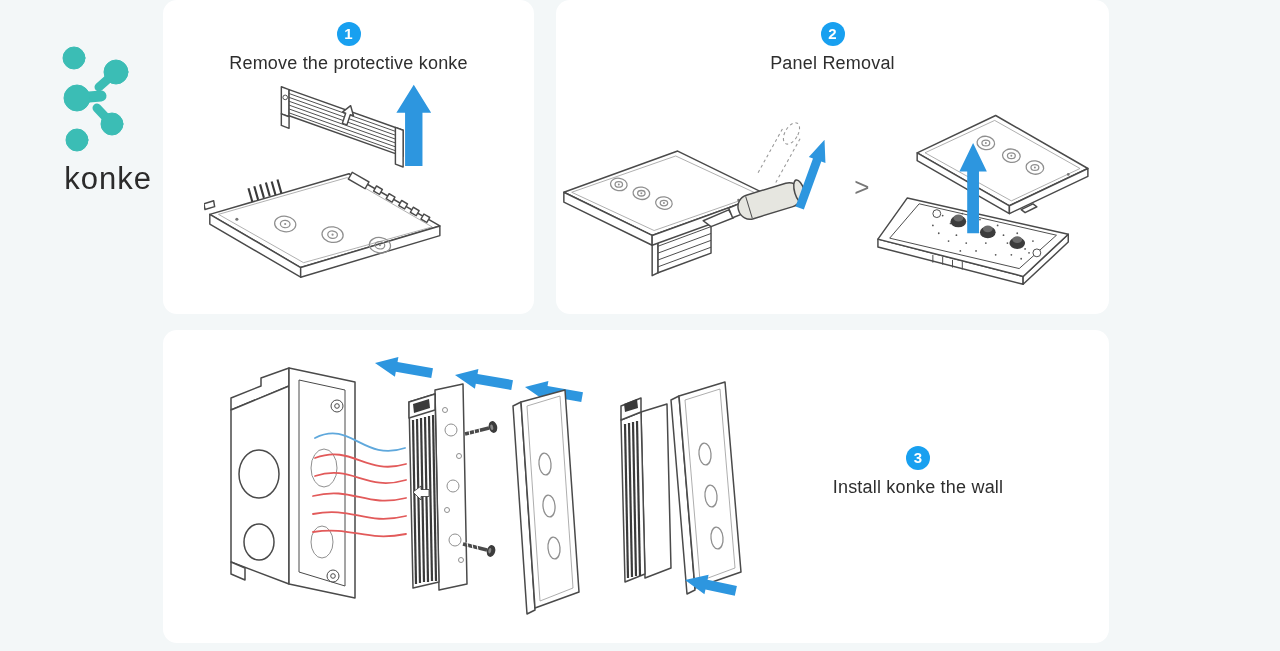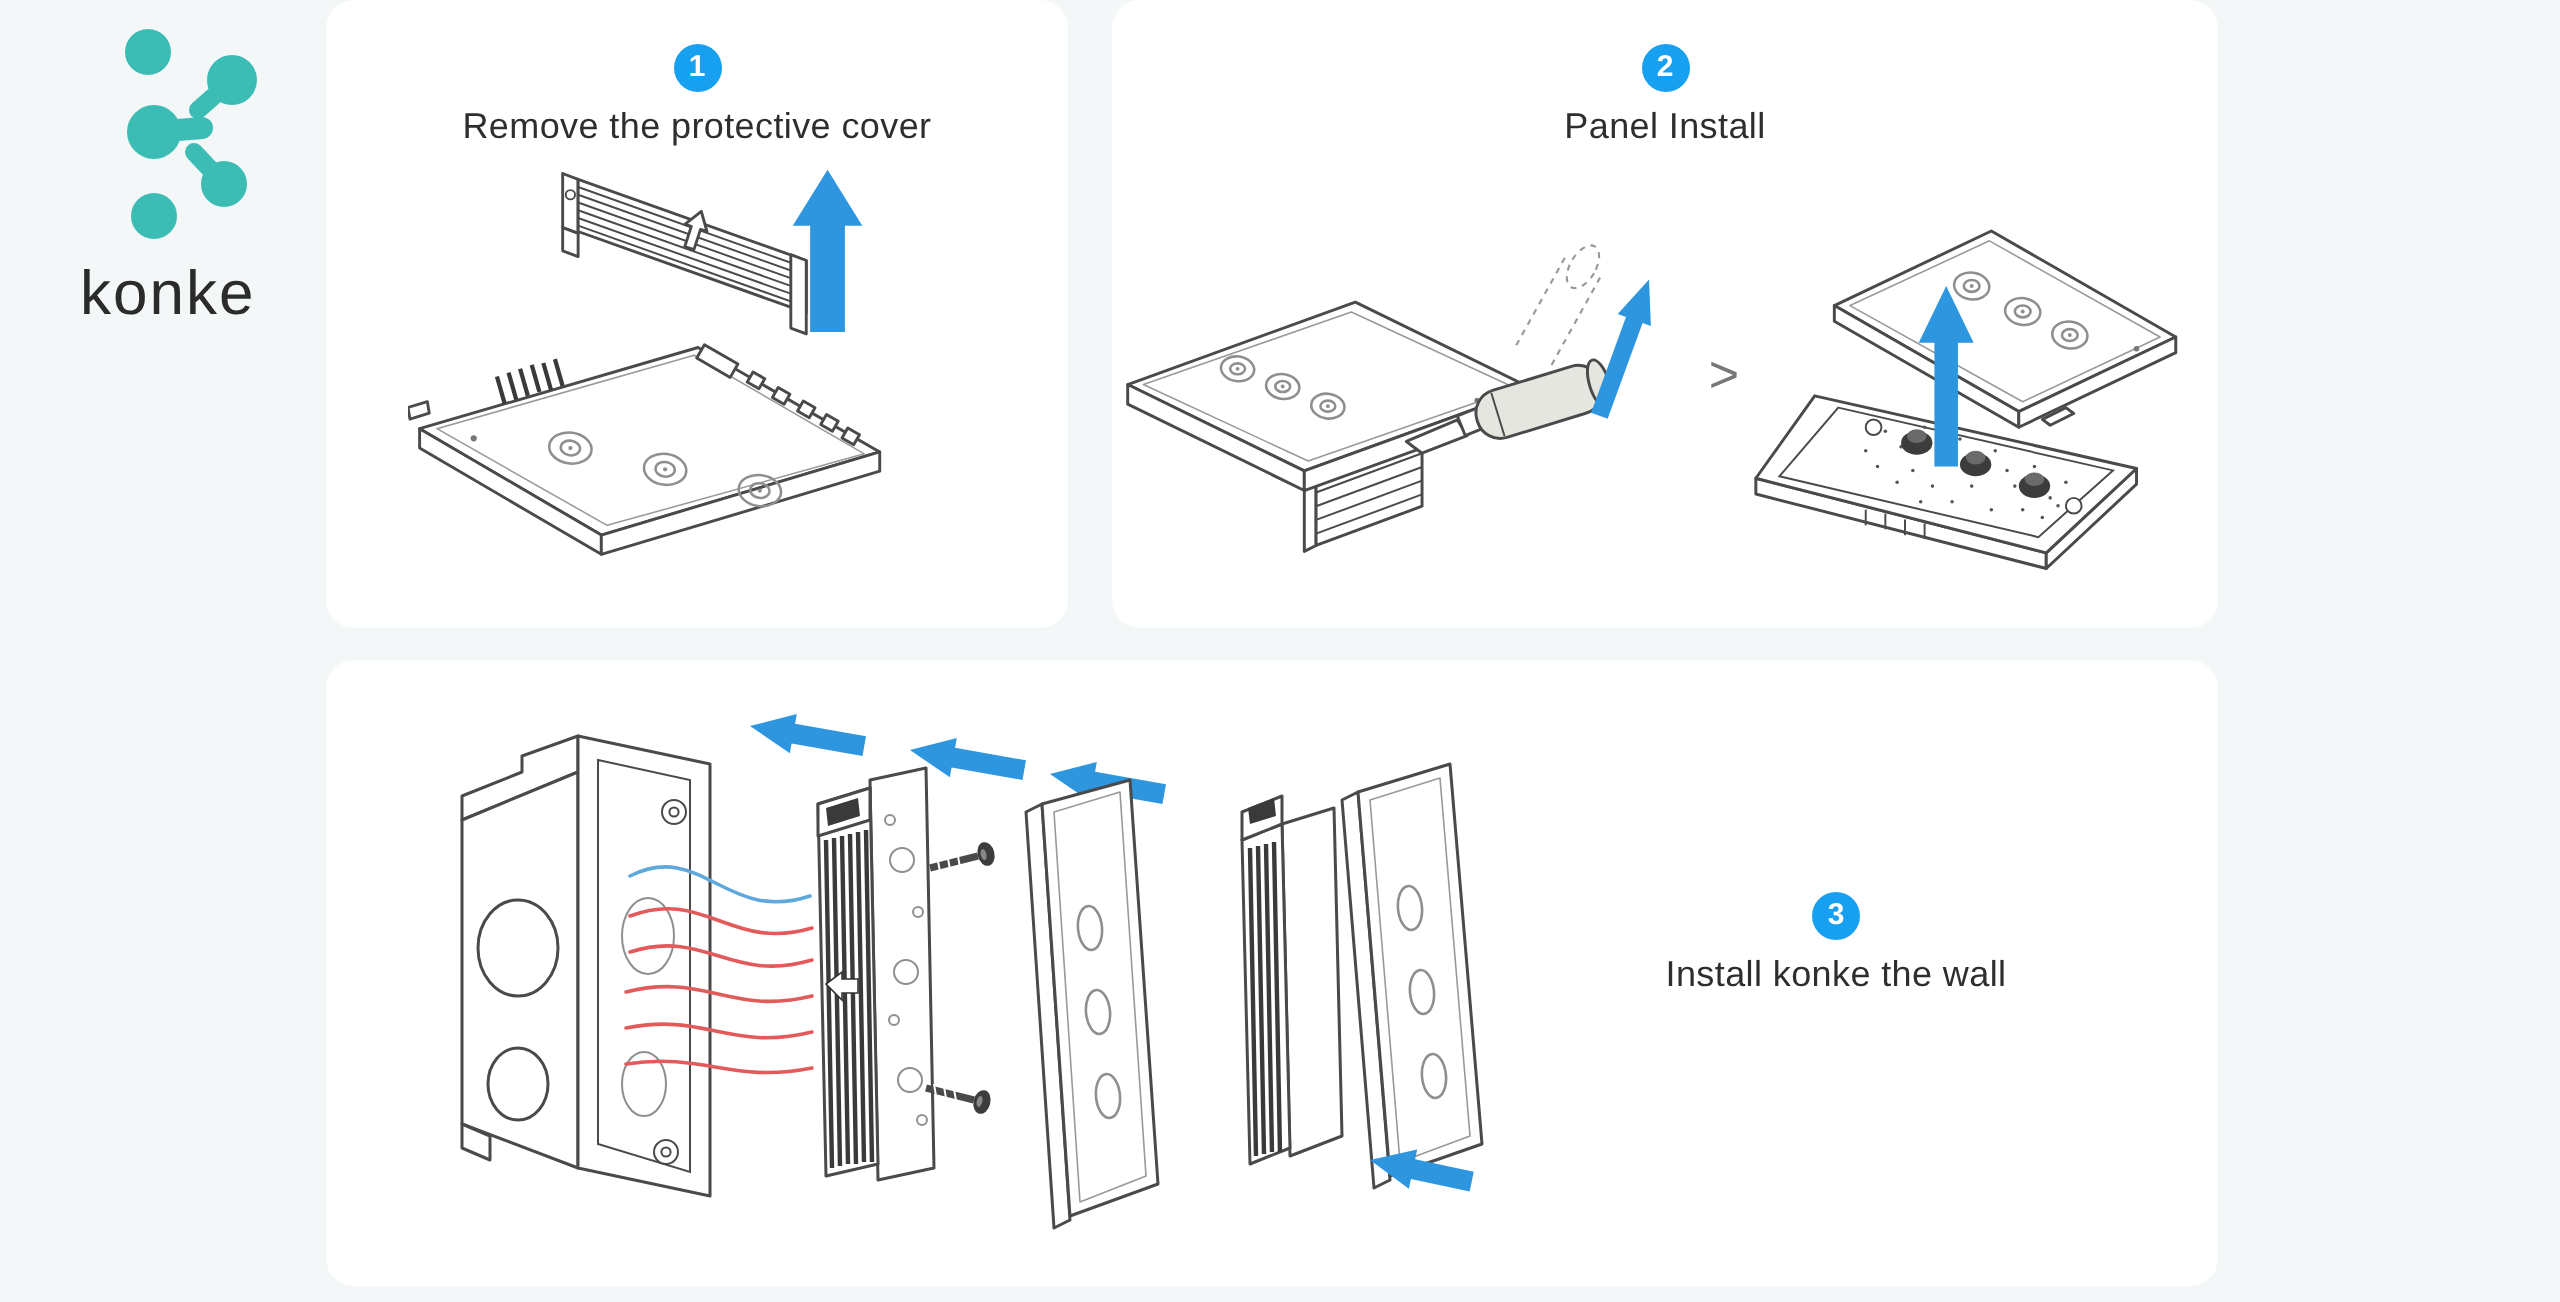--- a/index.html
+++ b/index.html
@@ -27,21 +27,21 @@
   .step-header{text-align:center;padding-top:22px;}
   .badge{
     width:24px;height:24px;border-radius:50%;background:var(--badge);
     color:#fff;font-weight:bold;font-size:15px;line-height:24px;
     text-align:center;margin:0 auto;
   }
   .step-title{
     margin-top:7px;font-size:18px;color:var(--title);letter-spacing:.2px;
   }
   
-  #logo{position:absolute;left:40px;top:10px;width:112px;text-align:left;}
+  #logo{position:absolute;left:40px;top:42px;width:112px;text-align:right;}
   #logo-text{
     margin-top:4px;font-size:31px;font-weight:300;color:#2b2b2b;
     letter-spacing:1px;
   }
   
   .illus-row{display:flex;justify-content:center;align-items:flex-start;margin-top:18px;}
   .chevron-sep{font-size:26px;color:#777;margin:80px 4px 0 4px;font-weight:400;}
   
   #illus3{position:absolute;left:40px;top:16px;}
   #step3-header{position:absolute;left:600px;top:116px;width:310px;text-align:center;}
@@ -69,21 +69,21 @@
       <circle cx="62" cy="30" r="12"></circle>
       <circle cx="58" cy="82" r="11"></circle>
     </g>
   </svg>
   <div id="logo-text">konke</div>
 </div>
 
 <div class="card" id="card1">
   <div class="step-header">
     <div class="badge">1</div>
-    <div class="step-title">Remove the protective cover</div>
+    <div class="step-title">Remove the protective konke</div>
   </div>
   <svg width="290" height="210" viewBox="0 0 300 215" style="margin:2px auto 0;">
 
     <g>
       <polygon class="line" points="6,142 150,100 244,154 100,197"></polygon>
       <polygon class="thin" points="15,142 148,104 236,155 103,192"></polygon>
       <polygon class="line" points="6,142 6,152 100,207 100,197"></polygon>
       <polygon class="line" points="100,197 100,207 244,164 244,154"></polygon>
       <polygon class="line" stroke-width="1" points="0,131 10,128 11,134 1,137"></polygon>
 
@@ -132,21 +132,21 @@
       <path class="line" stroke-width="1" transform="rotate(18 148 41)" d="M148,29 l6,9 h-3.5 v11 h-5 v-11 h-3.5 z"></path>
     </g>
 
     <polygon class="blue" points="217,8 199,37 208,37 208,92 226,92 226,37 235,37"></polygon>
   </svg>
 </div>
 
 <div class="card" id="card2">
   <div class="step-header">
     <div class="badge">2</div>
-    <div class="step-title">Panel Install</div>
+    <div class="step-title">Panel Removal</div>
   </div>
   <div class="illus-row">
     <svg width="300" height="185" viewBox="0 0 300 185" style="margin-top:22px;">
 
       <polygon class="line" points="98,129 104,126 104,160 98,163"></polygon>
       <polygon class="line" points="104,126 158,106 158,140 104,160"></polygon>
       <line class="stripe" x1="104" y1="133" x2="158" y2="113"></line>
       <line class="stripe" x1="104" y1="140" x2="158" y2="120"></line>
       <line class="stripe" x1="104" y1="147" x2="158" y2="127"></line>
       <line class="stripe" x1="104" y1="154" x2="158" y2="134"></line>

